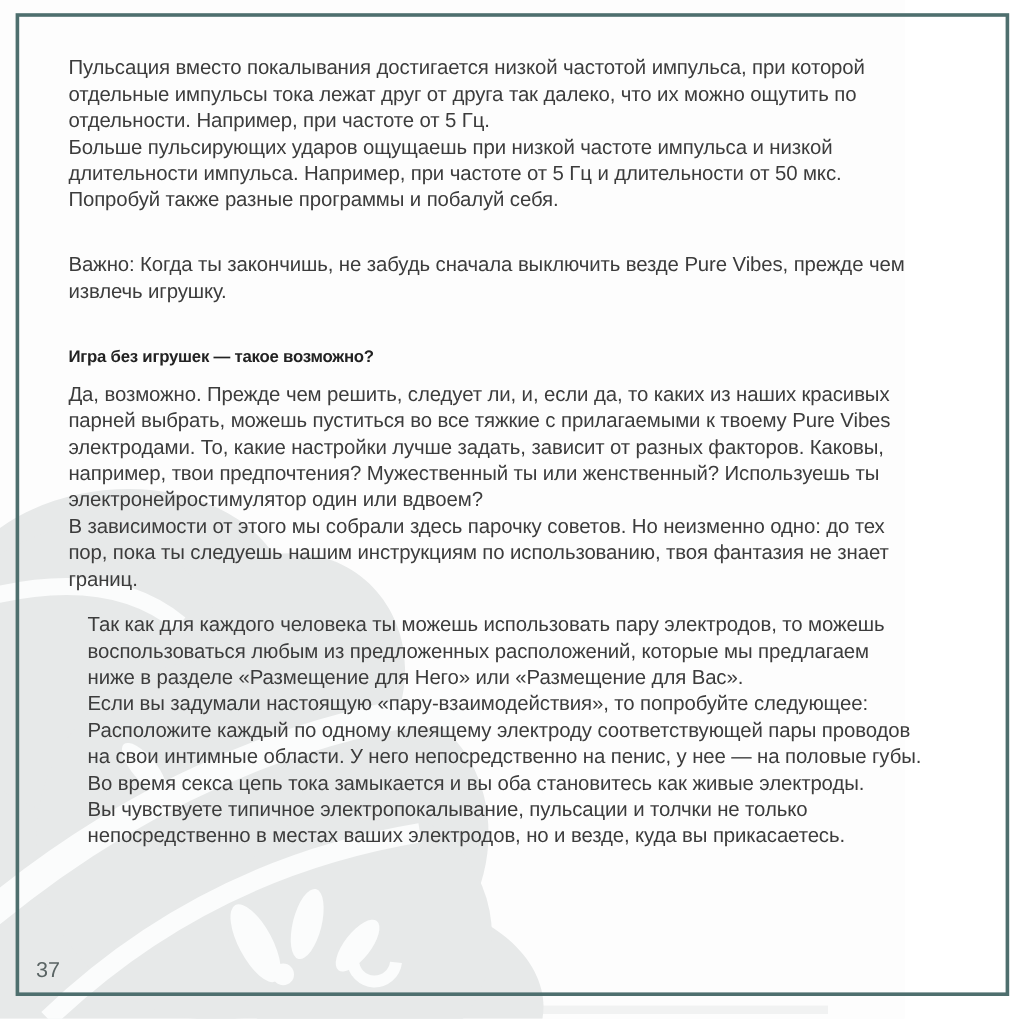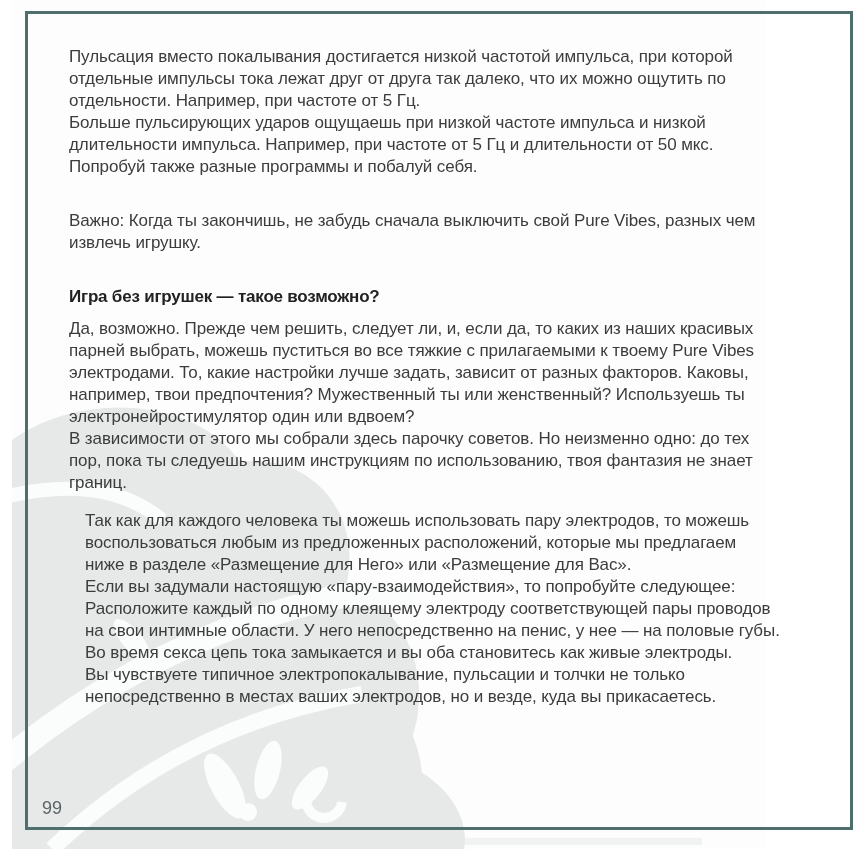--- a/index.html
+++ b/index.html
@@ -12,21 +12,21 @@
   }
   * { margin: 0; padding: 0; box-sizing: border-box; }
   html, body { background: #ffffff; }
   body {
     font-family: "Liberation Sans", sans-serif;
     width: 862px; height: 849px;
     position: relative;
     overflow: hidden;
   }
   .page {
-    position: absolute; left: 12px; top: 0;
+    position: absolute; left: 0; top: 0;
     width: 754px; height: 849px;
     background: var(--page_bg);
   }
   .watermark {
     position: absolute; left: 0; top: 0;
     pointer-events: none;
   }
   .frame {
     position: absolute;
     left: 13px; top: 11px;
@@ -39,21 +39,21 @@
     width: 772px;
     color: var(--text_color);
     font-size: 17px;
     line-height: 22px;
     letter-spacing: -0.1px;
   }
   .body-text { white-space: pre-line; }
   .p-pulse     { margin: 0 0 32px 0; }
   .p-important { margin: 0 0 30px 0; }
   .h-main {
-    font-size: 17px; line-height: 26px;
+    font-size: 14px; line-height: 26px;
     font-weight: bold; color: var(--heading_color);
     margin: 0 0 8px 0;
     letter-spacing: -0.2px;
   }
   .p-notoys    { margin: 0 0 14px 0; }
   .h-sub {
     font-size: 17px; line-height: 22px;
     font-weight: bold; color: var(--heading_color);
     margin: 0;
   }
@@ -98,21 +98,21 @@
   <div class="frame"></div>
 
   <div class="content">
     <p class="body-text p-pulse">Пульсация вместо покалывания достигается низкой частотой импульса, при которой
 отдельные импульсы тока лежат друг от друга так далеко, что их можно ощутить по
 отдельности. Например, при частоте от 5 Гц.
 Больше пульсирующих ударов ощущаешь при низкой частоте импульса и низкой
 длительности импульса. Например, при частоте от 5 Гц и длительности от 50 мкс.
 Попробуй также разные программы и побалуй себя.</p>
 
-    <p class="body-text p-important">Важно: Когда ты закончишь, не забудь сначала выключить свой Pure Vibes, разных чем
+    <p class="body-text p-important">Важно: Когда ты закончишь, не забудь сначала выключить везде Pure Vibes, прежде чем
 извлечь игрушку.</p>
 
     <h1 class="h-main">Игра без игрушек — такое возможно?</h1>
 
     <p class="body-text p-notoys">Да, возможно. Прежде чем решить, следует ли, и, если да, то каких из наших красивых
 парней выбрать, можешь пуститься во все тяжкие с прилагаемыми к твоему Pure Vibes
 электродами. То, какие настройки лучше задать, зависит от разных факторов. Каковы,
 например, твои предпочтения? Мужественный ты или женственный? Используешь ты
 электронейростимулятор один или вдвоем?
 В зависимости от этого мы собрали здесь парочку советов. Но неизменно одно: до тех
@@ -124,14 +124,14 @@
 воспользоваться любым из предложенных расположений, которые мы предлагаем
 ниже в разделе «Размещение для Него» или «Размещение для Вас».
 Если вы задумали настоящую «пару-взаимодействия», то попробуйте следующее:
 Расположите каждый по одному клеящему электроду соответствующей пары проводов
 на свои интимные области. У него непосредственно на пенис, у нее — на половые губы.
 Во время секса цепь тока замыкается и вы оба становитесь как живые электроды.
 Вы чувствуете типичное электропокалывание, пульсации и толчки не только
 непосредственно в местах ваших электродов, но и везде, куда вы прикасаетесь.</p>
   </div>
 
-  <div class="page-number">99</div>
+  <div class="page-number">37</div>
 </div>
 
 </body></html>

